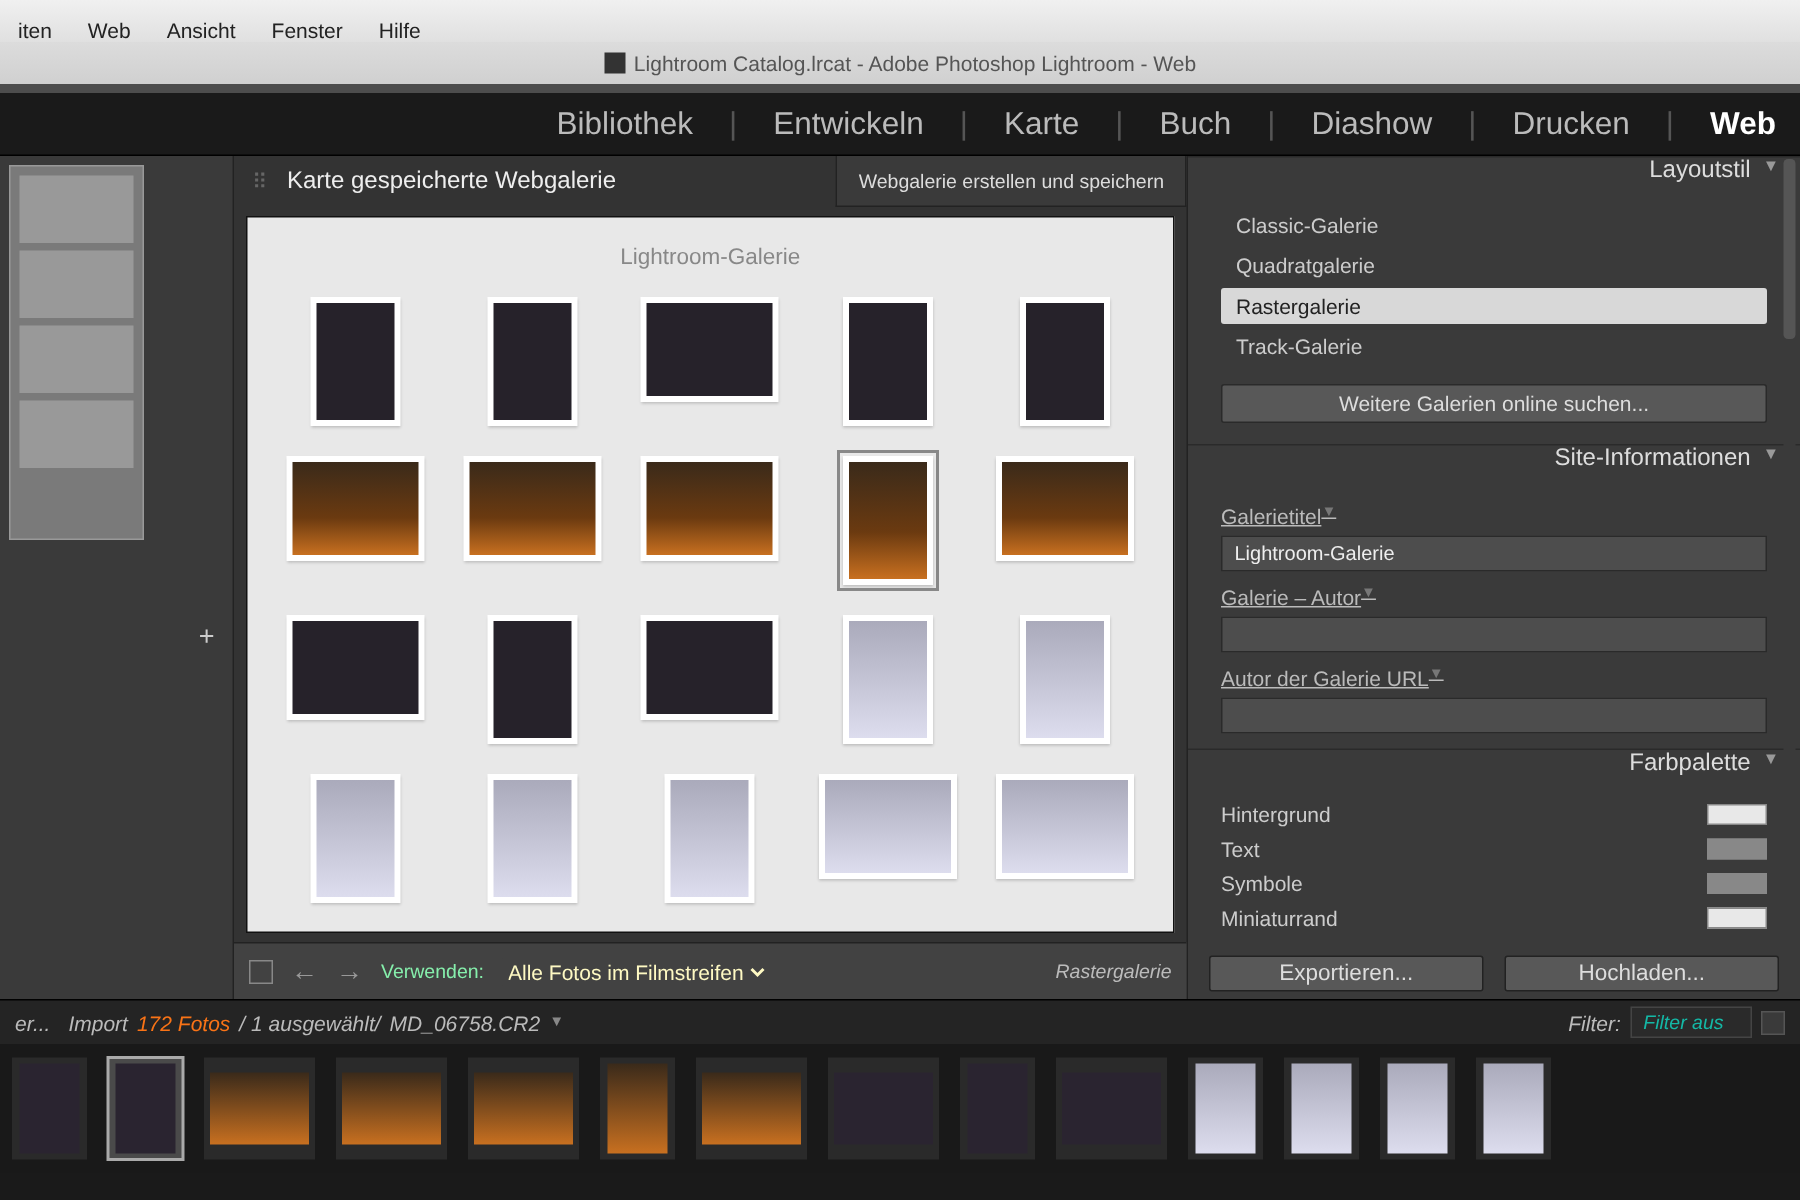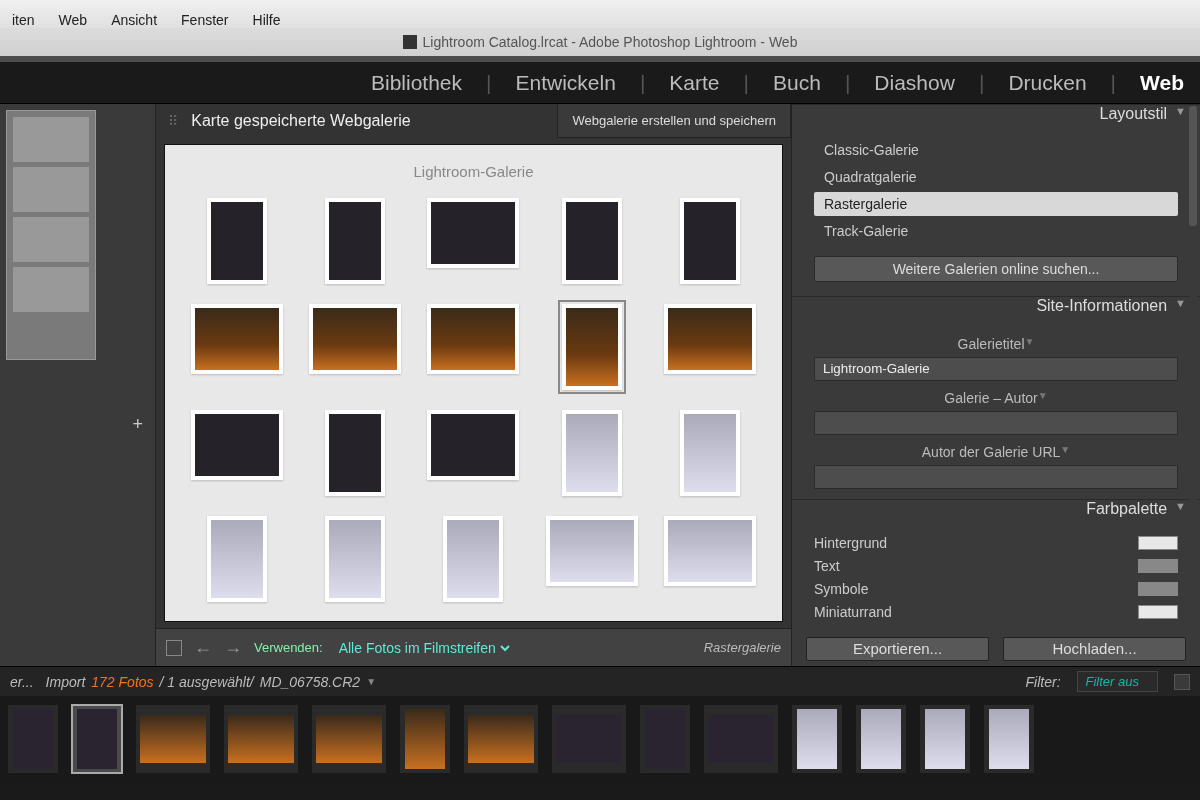--- a/index.html
+++ b/index.html
@@ -41,45 +41,45 @@
 .l .gimg { width: 84px; height: 62px; }
 .fire .gimg { background: linear-gradient(#3a2a1a,#6b3a10 60%,#c87020); }
 .white .gimg { background: linear-gradient(#aab,#dde); }
 .dark .gimg { background: #26222a; }
 .sel { outline: 2px solid #888; outline-offset: 2px; }
 
 .cbottom { height: 38px; background: #424242; border-top: 1px solid #222; display: flex; align-items: center; padding: 0 10px; gap: 12px; }
 .cbottom .sq { width: 16px; height: 16px; border: 1px solid #888; }
 .cbottom .arrow { color: #999; font-size: 18px; cursor: pointer; }
 .cbottom .uselabel { color: #86efac; }
-.cbottom select { background: #424242; color: #5eead4; border: none; font-size: 14px; }
+.cbottom select { background: #424242; color: #fef9c3; border: none; font-size: 14px; }
 .cbottom .spacer { flex: 1; }
 .cbottom .rname { color: #bbb; font-style: italic; }
 
 .rightcol { width: 408px; background: #3a3a3a; display: flex; flex-direction: column; font-size: 14px; overflow: hidden; position: relative; }
 .panelhdr { height: 34px; display: flex; align-items: flex-start; justify-content: flex-end; padding: 0 14px; color: #ddd; font-size: 16px; border-top: 1px solid #2a2a2a; gap: 8px; cursor: pointer; }
 .panelhdr .tri { color: #999; font-size: 11px; }
 .panelbody { padding: 4px 22px 10px; display: flex; flex-direction: column; gap: 3px; }
 .optrow { padding: 4px 10px; color: #ccc; cursor: pointer; border-radius: 2px; }
 .optrow.active { background: #d8d8d8; color: #222; }
 .widebtn { margin: 10px 0 4px; height: 26px; background: #585858; border: 1px solid #2a2a2a; color: #ddd; display: flex; align-items: center; justify-content: center; cursor: pointer; border-radius: 2px; }
-.fieldlabel { color: #bbb; display:flex; justify-content:center; padding-top:6px; }
+.fieldlabel { color: #bbb; display:flex; justify-content:flex-start; padding-top:6px;text-decoration:underline; }
 .fieldlabel .dd { color: #777; font-size: 10px; }
 .fieldinput { height: 24px; background: #4d4d4d; border: 1px solid #2a2a2a; color: #eee; padding: 0 8px; margin-top:2px; }
 .colorrow { display: flex; justify-content: space-between; align-items: center; color: #ccc; padding: 2px 0; }
 .swatch { width: 40px; height: 14px; background: #e8e8e8; border: 1px solid #888; cursor: pointer; }
 .swatch.grey { background: #888; }
 .rscroll { position:absolute; right:3px; top:2px; width:8px; height:calc(100% - 4px); background:#3a3a3a; }
 .rscroll .thumb { position:absolute; top:0; width:100%; height:120px; background:#555; border-radius:3px; }
 
 .actrow { height: 38px; display:flex; gap:14px; padding:5px 14px; }
 .actbtn { flex:1; background:#585858; border:1px solid #222; color:#ddd; display:flex; align-items:center; justify-content:center; cursor:pointer; font-size:15px; border-radius:2px; }
 
 .statusbar { height: 30px; background: #242424; display: flex; align-items: center; padding: 0 10px; gap: 6px; font-size: 14px; color: #bbb; border-top:1px solid #000;font-style:italic; }
-.statusbar .right { margin-left:auto; display:flex; align-items:center; gap:16px;text-align:right; }
+.statusbar .right { margin-left:auto; display:flex; align-items:center; gap:6px;text-align:right; }
 .statusbar .filtersel { background: #2a2a2a; border: 1px solid #444; color: #14b8a6; padding: 2px 18px 2px 8px; font-size:13px; }
 .statusbar .tag { width:16px; height:16px; background:#3a3a3a; border:1px solid #555; }
 
 .filmstrip { height: 86px; background: #191919; display: flex; align-items: center; gap: 14px; padding: 4px 8px; overflow:hidden; }
 .fthumb { height: 68px; width: 74px; background:#2a2a2a; display:flex; align-items:center; justify-content:center; cursor:pointer; }
 .fthumb.pp { width:50px; }
 .fthumb .fi { width: 66px; height: 48px; }
 .fthumb.pp .fi { width: 40px; height: 60px; }
 .fi { background:#3a3030; }
 .ffire { background: linear-gradient(#3a2a1a,#c87020); }

